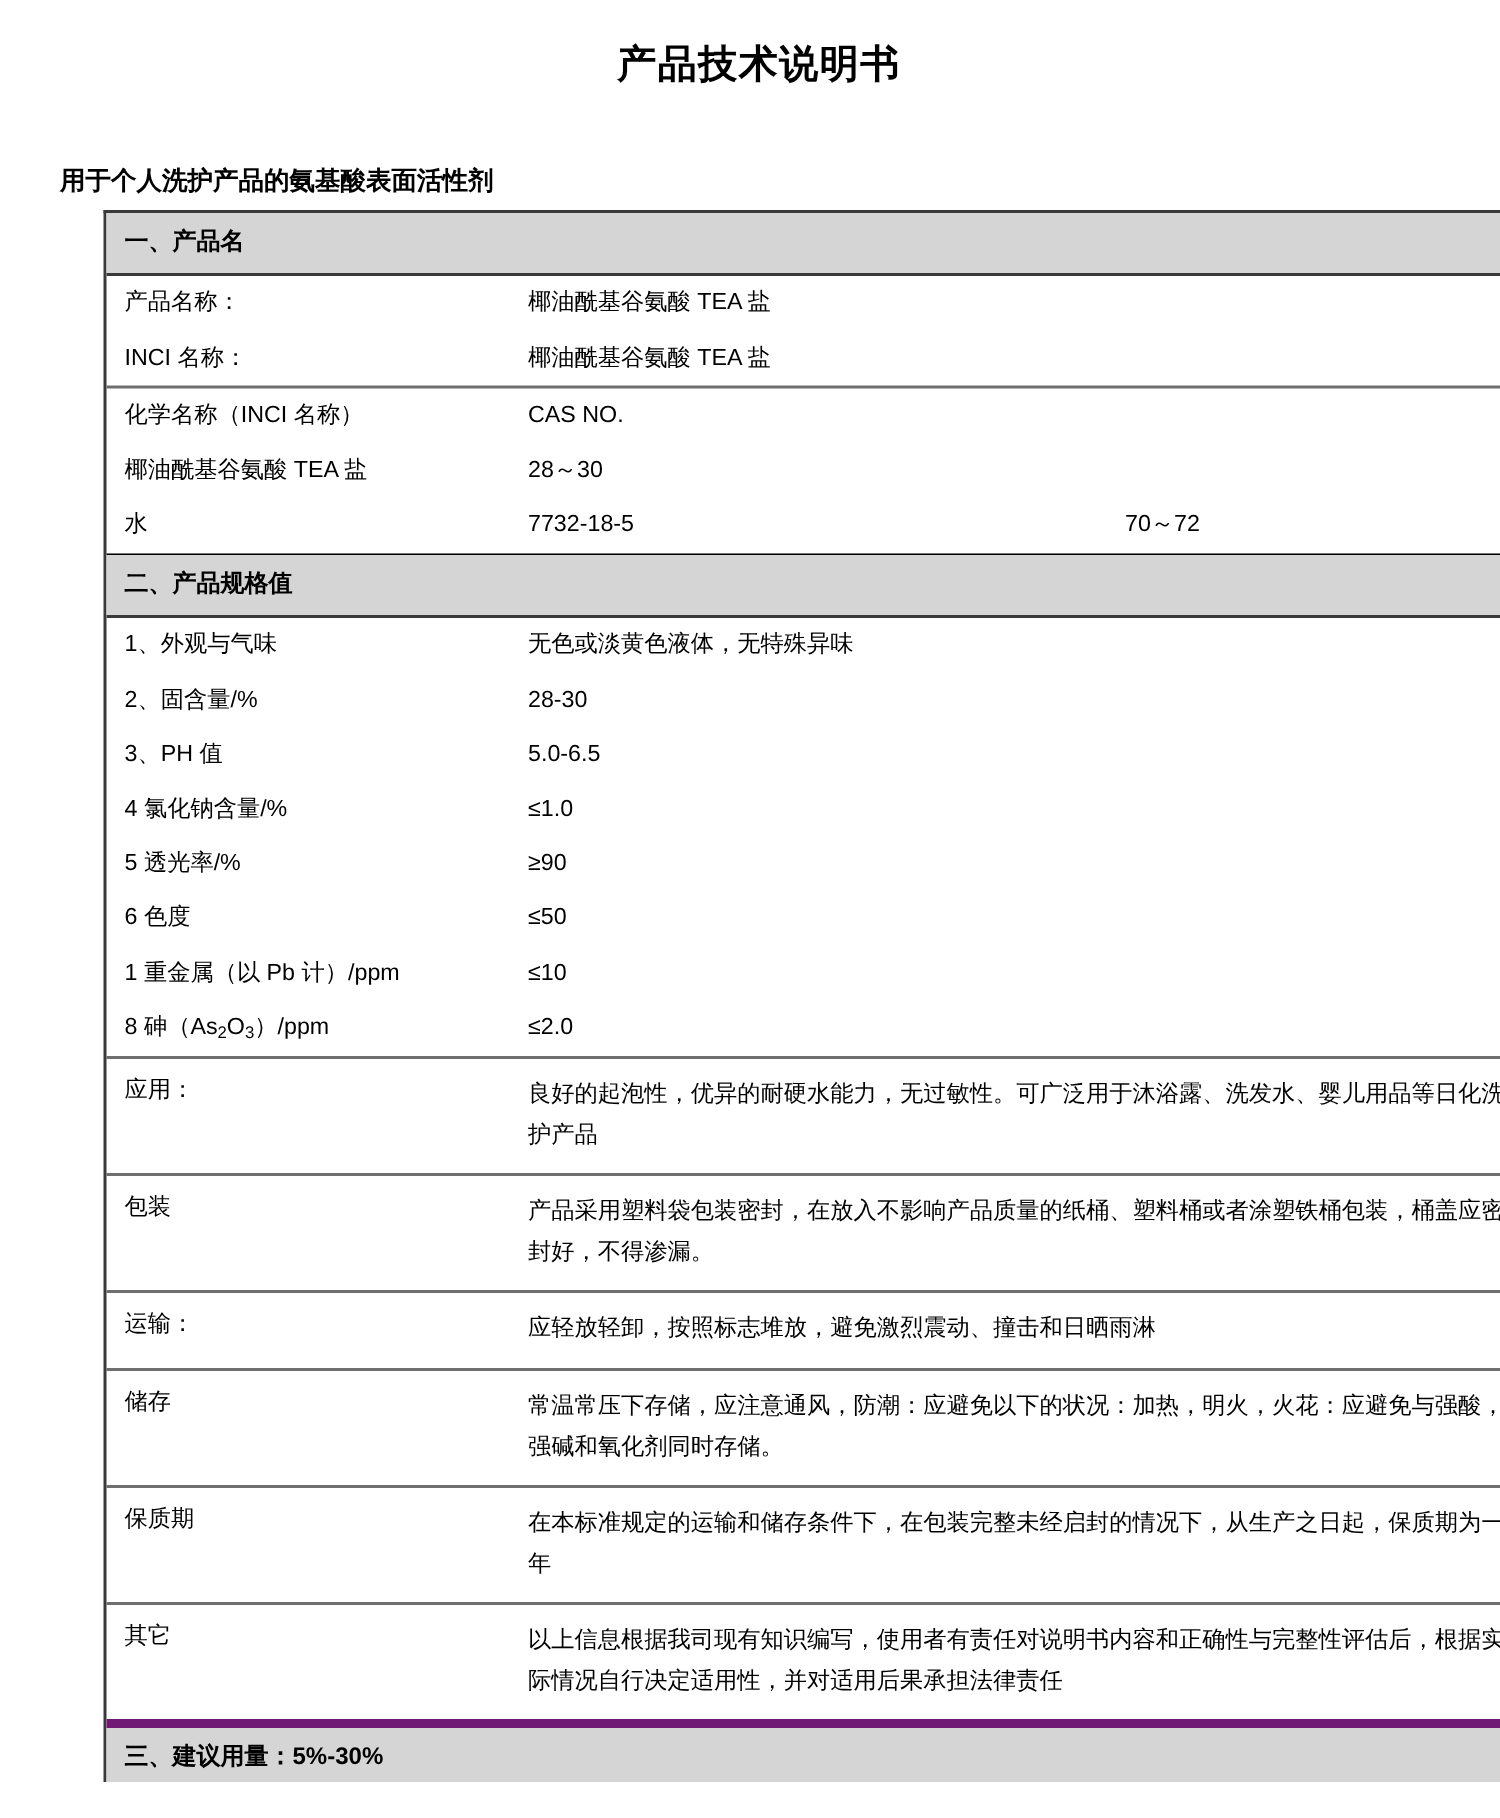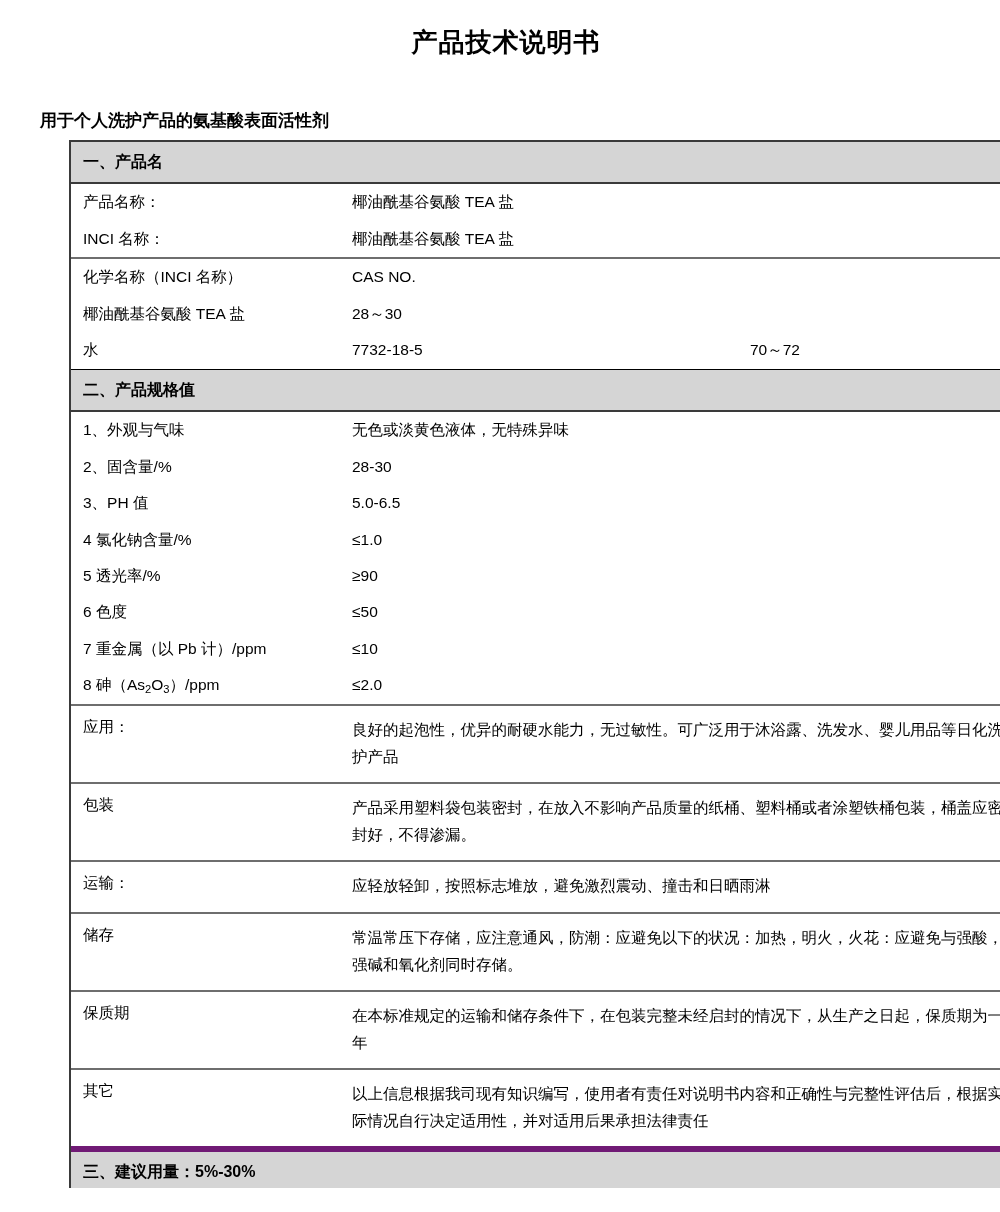--- a/index.html
+++ b/index.html
@@ -177,21 +177,21 @@
       </div>
       <div class="row">
         <div class="c1">5 透光率/%</div>
         <div class="c2">≥90</div>
       </div>
       <div class="row">
         <div class="c1">6 色度</div>
         <div class="c2">≤50</div>
       </div>
       <div class="row">
-        <div class="c1">7 重金属（以 Pb 计）/ppm</div>
+        <div class="c1">1 重金属（以 Pb 计）/ppm</div>
         <div class="c2">≤10</div>
       </div>
       <div class="row">
         <div class="c1">8 砷（As<sub>2</sub>O<sub>3</sub>）/ppm</div>
         <div class="c2">≤2.0</div>
       </div>
     </div>
 
     <div class="block sep">
       <div class="row tall pad-lg">

